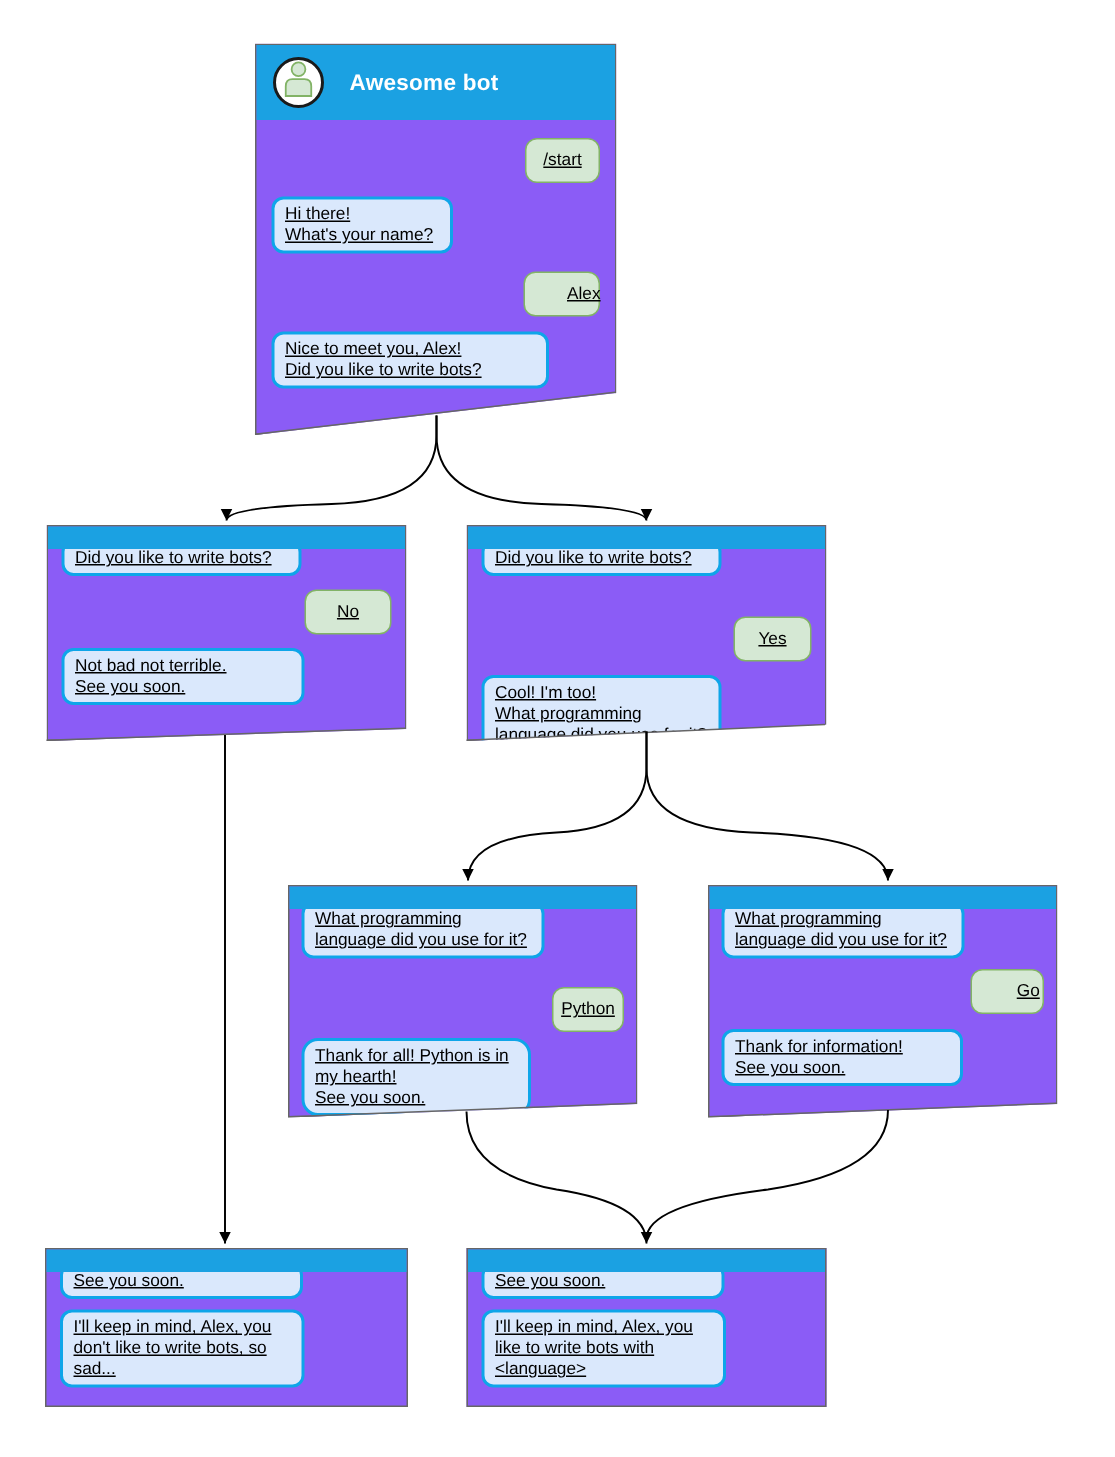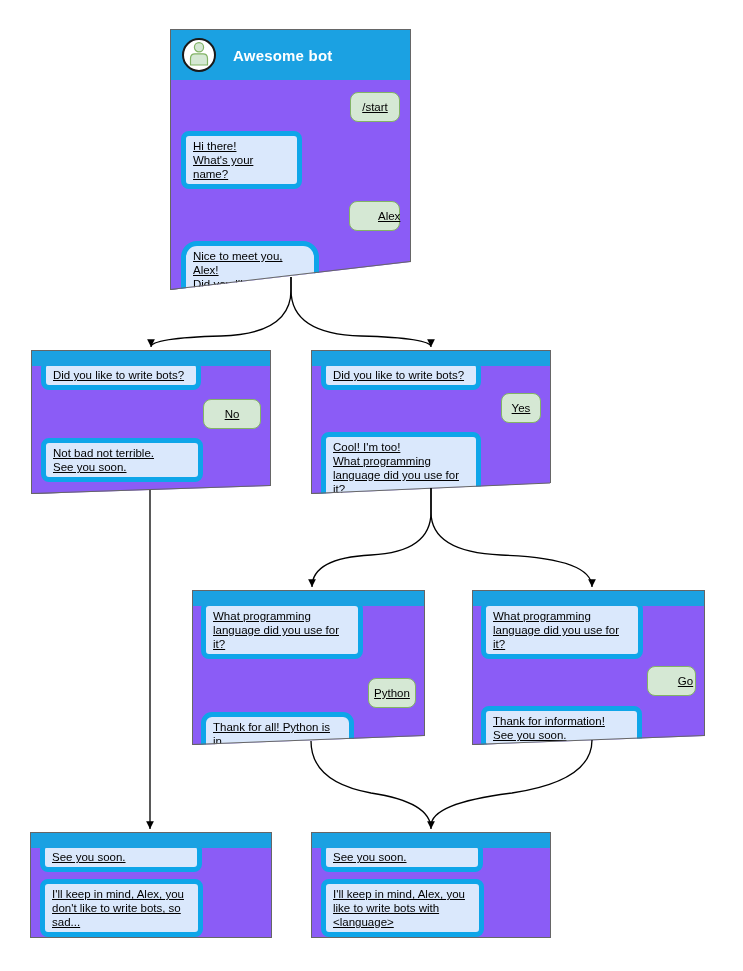--- a/index.html
+++ b/index.html
@@ -9,21 +9,21 @@
   .hd{background:#1ba1e2;position:relative;z-index:2;}
   .hd-main{height:50px;display:flex;align-items:center;padding-left:11px;}
   .hd-bar{height:15px;}
   .avatar{width:34px;height:34px;border-radius:50%;background:#ffffff;border:2px solid #1a1a1a;
           box-sizing:border-box;display:flex;align-items:center;justify-content:center;overflow:hidden;}
   .title{color:#ffffff;font-weight:bold;font-size:15px;margin-left:17px;letter-spacing:.2px;}
   .bd{display:flex;flex-direction:column;padding:0 10px;position:relative;z-index:1;text-decoration:underline;}
   .bd-tight{padding:0 9px;}
   .bubble{box-sizing:border-box;border-radius:8px;font-size:11.5px;line-height:14px;color:#000000;
           white-space:pre-line;padding:3px 7px;}
-  .bot{background:#dae8fc;border:5px solid #0ea5e9;align-self:flex-start;}
+  .bot{background:#dae8fc;border:2px solid #0ea5e9;align-self:flex-start;}
   .user{background:#d5e8d4;border:1px solid #82b366;align-self:flex-end;text-align:center;padding:7px 0;}
   .overlay{position:absolute;left:0;top:0;width:743px;height:971px;z-index:3;pointer-events:none;}
 </style>
 </head>
 <body>
 
 <div id="canvas">
 
   <div class="win" style="left:170px;top:29px;width:241px;height:261px;clip-path:polygon(0 0,100% 0,100% 233px,0 100%);">
     <div class="hd hd-main">
@@ -35,40 +35,40 @@
           </svg>
         </span>
       </div>
       <div class="title">Awesome bot</div>
     </div>
     <div class="bd">
       <div class="bubble user" style="margin-top:12px;width:50px;">/start</div>
       <div class="bubble bot" style="margin-top:9px;width:121px;">Hi there!
 What's your name?</div>
       <div class="bubble user" style="margin-top:12px;width:51px;padding-left:28px;">Alex</div>
-      <div class="bubble bot" style="margin-top:10px;width:138px;border-radius:16px;">Nice to meet you, Alex!
+      <div class="bubble bot" style="margin-top:10px;width:185px;">Nice to meet you, Alex!
 Did you like to write bots?</div>
     </div>
   </div>
 
   <div class="win" style="left:31px;top:350px;width:240px;height:144px;clip-path:polygon(0 0,100% 0,100% 136px,0 100%);">
     <div class="hd hd-bar"></div>
     <div class="bd bd-tight">
       <div class="bubble bot" style="margin-top:-6px;width:160px;">Did you like to write bots?</div>
       <div class="bubble user" style="margin-top:9px;width:58px;">No</div>
       <div class="bubble bot" style="margin-top:9px;width:162px;">Not bad not terrible.
 See you soon.</div>
     </div>
   </div>
 
   <div class="win" style="left:311px;top:350px;width:240px;height:144px;clip-path:polygon(0 0,100% 0,100% 133px,0 100%);">
     <div class="hd hd-bar"></div>
     <div class="bd bd-tight">
       <div class="bubble bot" style="margin-top:-6px;width:160px;">Did you like to write bots?</div>
-      <div class="bubble user" style="margin-top:3px;width:40px;">Yes</div>
+      <div class="bubble user" style="margin-top:27px;width:52px;">Yes</div>
       <div class="bubble bot" style="margin-top:9px;width:160px;">Cool! I'm too!
 What programming
 language did you use for it?</div>
     </div>
   </div>
 
   <div class="win" style="left:192px;top:590px;width:233px;height:155px;clip-path:polygon(0 0,100% 0,100% 146px,0 100%);">
     <div class="hd hd-bar"></div>
     <div class="bd" style="padding:0 8px;">
       <div class="bubble bot" style="margin-top:-5px;width:162px;">What programming

